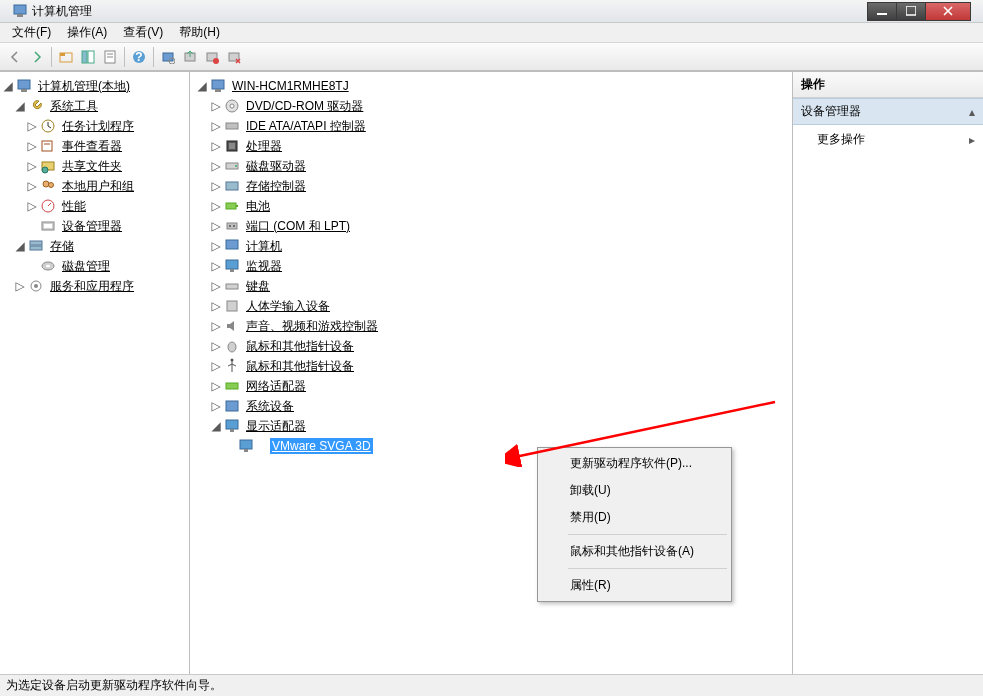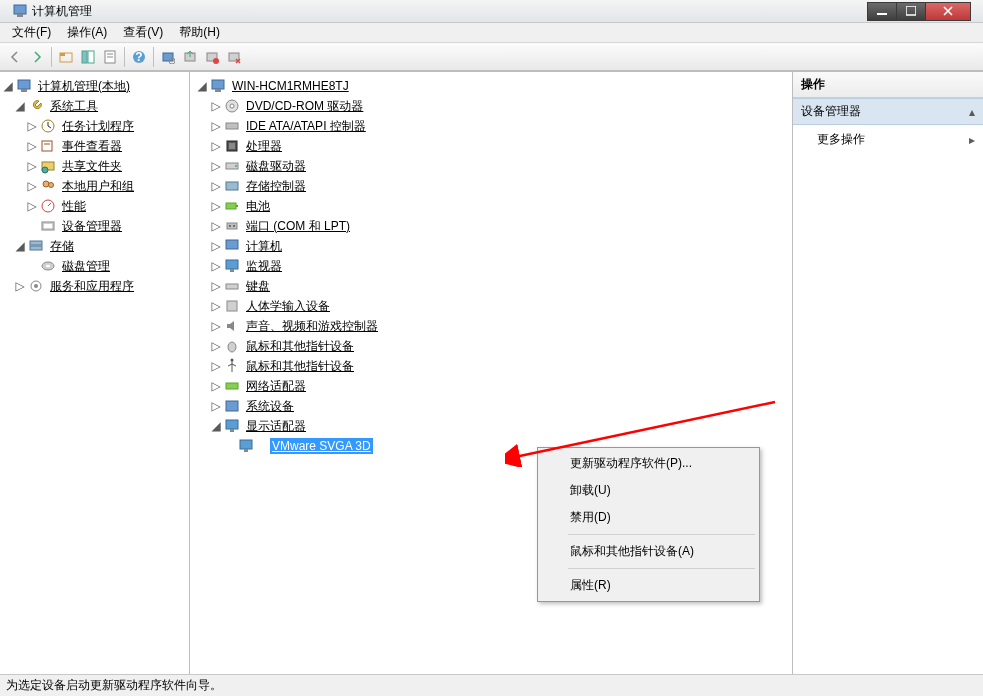--- a/index.html
+++ b/index.html
@@ -30,21 +30,21 @@
 .rightpanel .ritem { padding: 6px 8px 6px 24px; display: flex; justify-content: space-between; align-items: center; }
 
 .tree { padding: 4px 2px; }
 .tree-row { display: flex; align-items: center; height: 20px; white-space: nowrap; cursor: default; }
 .tree-row .exp { width: 12px; height: 12px; display: flex; align-items: center; justify-content: center; color: #5a5a5a; margin-right: 2px; }
 .tree-row .ico { width: 16px; height: 16px; margin-right: 4px; display: flex; align-items: center; justify-content: center; }
 .tree-row .lbl { padding: 1px 2px; text-decoration: underline; }
 .tree-row.selected .lbl { background: #3399ff; color: #fff; margin-left: 12px; }
 .indent { display: inline-block; }
 
-.ctxmenu { position: absolute; background: #f0f0f0; border: 1px solid #979797; box-shadow: 2px 2px 4px rgba(0,0,0,.25); padding: 2px; width: 223px; }
+.ctxmenu { position: absolute; background: #f0f0f0; border: 1px solid #979797; box-shadow: 2px 2px 4px rgba(0,0,0,.25); padding: 2px; width: 195px; }
 .ctxitem { padding: 5px 10px 5px 30px; position: relative; }
 .ctxsep { height: 1px; background: #d0d0d0; margin: 3px 2px 3px 28px; }
 
 .statusbar { position: absolute; bottom: 0; left: 0; right: 0; height: 22px; background: #f0f0f0; border-top: 1px solid #c8c8c8; display: flex; align-items: center; padding: 0 6px; }
 
 .arrow { position: absolute; pointer-events: none; z-index: 5; }
 
 .tri { color: #5a5a5a; }
 </style>
 </head>

